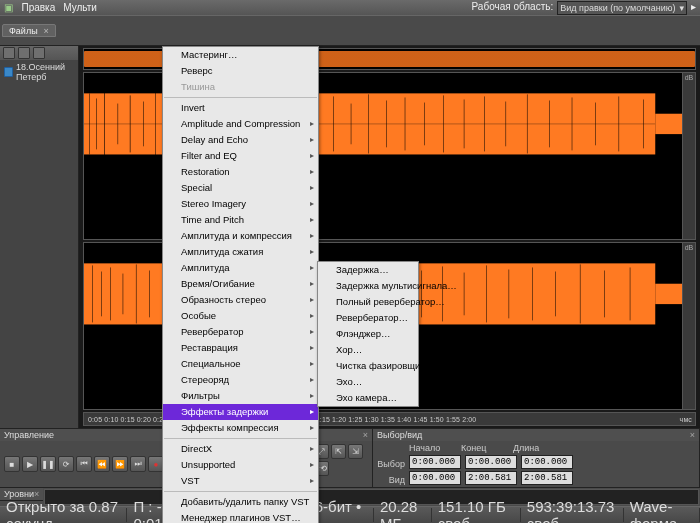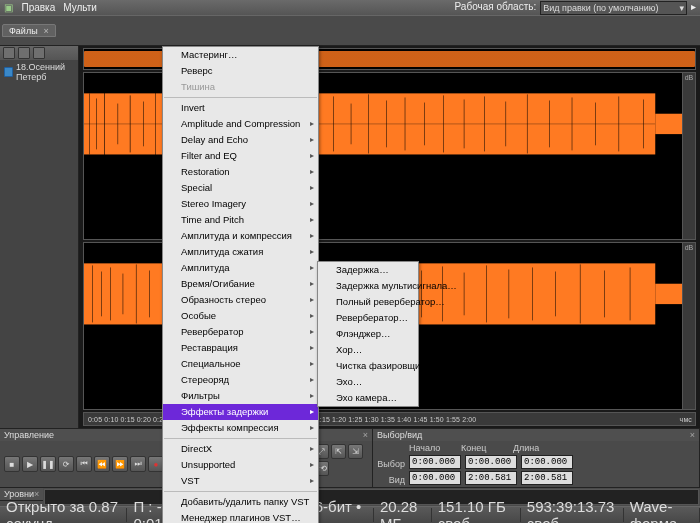--- a/index.html
+++ b/index.html
@@ -1,19 +1,19 @@
 <!DOCTYPE html>
 <html><head>
 <meta charset="utf-8">
 <style>
 html,body{margin:0;padding:0;width:700px;height:523px;overflow:hidden;font-family:Tahoma,Arial,sans-serif;font-size:9px;background:#4a4a4a;color:#ddd}
 .app{display:flex;flex-direction:column;width:700px;height:523px;background:#3a3a3a}
 .menubar{height:15px;background:linear-gradient(#6a6a6a,#555);display:flex;align-items:center;padding:0 4px;gap:8px;font-size:10px;color:#eee}
 .menubar .wa{margin-left:auto;display:flex;align-items:flex-start;gap:4px}
-.wa-select{background:#555;border:1px solid #222;color:#ddd;font-size:9px;padding:0 2px;height:12px;display:flex;align-items:center;gap:21px}
+.wa-select{background:#555;border:1px solid #222;color:#ddd;font-size:9px;padding:0 2px;height:12px;display:flex;align-items:center;gap:4px}
 .top-panels{height:13px;background:#4a4a4a;display:flex;align-items:center;gap:2px;padding:8px 2px;border-top:1px solid #666;border-bottom:1px solid #222}
 .panel-tab{background:#616161;border:1px solid #777;border-radius:2px 2px 0 0;padding:0 6px;height:11px;display:flex;align-items:center;font-size:9px;color:#eee}
 .panel-tab .x{margin-left:6px;opacity:.6}
 .body{flex:1;display:flex;min-height:0}
 .sidebar{width:78px;background:#444;border-right:1px solid #222;display:flex;flex-direction:column}
 .side-tool{height:14px;background:linear-gradient(#666,#555);display:flex;align-items:center;gap:3px;padding:0 3px}
 .side-tool .bt{width:10px;height:10px;background:#6f6f6f;border:1px solid #333;border-radius:1px}
 .file-row{padding:2px 4px;display:flex;align-items:center;gap:3px;font-size:9px}
 .file-ico{width:10px;height:8px;background:#3a88c8;border:1px solid #2060a0;border-radius:1px}
 .main{flex:1;display:flex;flex-direction:column;min-width:0;background:#1a1a1a;position:relative}

